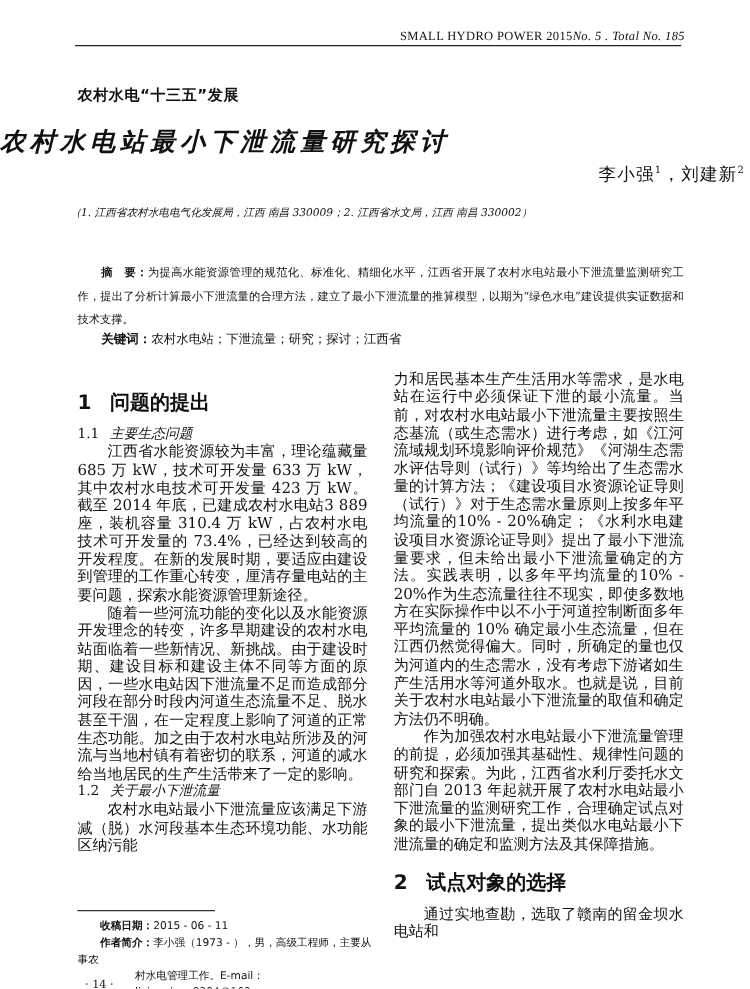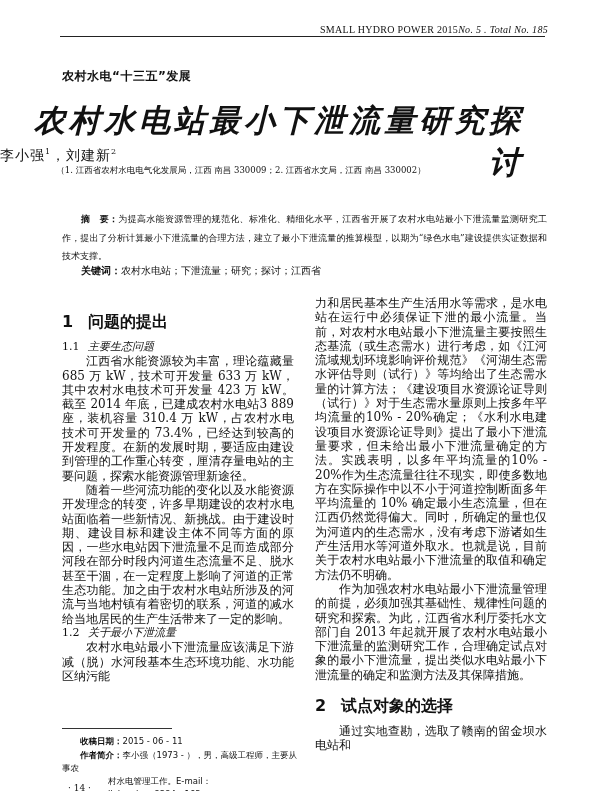--- a/index.html
+++ b/index.html
@@ -3,24 +3,24 @@
 <meta charset="utf-8">
 <style>
   html, body { margin:0; padding:0; }
   body { width:600px; height:791px; background:#ffffff; position:relative; overflow:hidden;
          font-family:"DejaVu Serif","Liberation Serif",serif; color:#111; }
   .abs { position:absolute; }
   .hdr-left { left:62px; top:22px; font-size:12px; font-weight:bold; font-family:"DejaVu Sans","Liberation Sans",sans-serif; letter-spacing:0.5px;margin-top:46px; }
   .hdr-right { right:52px; top:24px; font-size:10px; font-family:"Liberation Serif",serif; letter-spacing:0.3px; }
   .hdr-right i { font-style:italic; }
   .hdr-rule { left:60px; top:36px; width:485px; height:0; border-top:1px solid #222; }
-  .title { left:0; width:524px; top:100px; text-align:right; font-size:31px; font-weight:bold; letter-spacing:4px; font-style:italic; }
-  .authors { left:0; width:596px; top:147px; text-align:left; font-size:14px; letter-spacing:1px; }
+  .title { left:0; width:524px; top:100px; text-align:left; font-size:20px; font-weight:bold; letter-spacing:4px; font-style:italic; }
+  .authors { left:0; width:596px; top:131px; text-align:right; font-size:14px; letter-spacing:1px; }
   .authors sup { font-size:8px; }
-  .affil { left:0; width:482px; top:165px; text-align:center; font-size:8.5px; }
+  .affil { left:0; width:482px; top:165px; text-align:center; font-size:8.5px;font-style:italic; }
   .abstract { left:62px; width:485px; top:210px; font-size:9px; line-height:18.5px; text-indent:19px; text-align:justify; }
   .abstract b, .keywords b { font-weight:bold; }
   .keywords { left:81px; top:264px; font-size:10px; }
   .col { position:absolute; top:298px; width:232px; font-size:12px; line-height:14.3px; text-align:justify; }
   .col-left { left:62px; }
   .col-right { left:315px; top:296px; }
   .h1 { font-size:16px; font-weight:bold; font-family:"DejaVu Sans","Liberation Sans",sans-serif; margin:14px 0 8px 0; line-height:20px; }
   .h1 .num { display:inline-block; width:26px; }
   .h2 { font-size:11px; margin:0; line-height:14.3px; font-style:italic; }
   .h2 .num { display:inline-block; width:26px; font-style:normal; }

